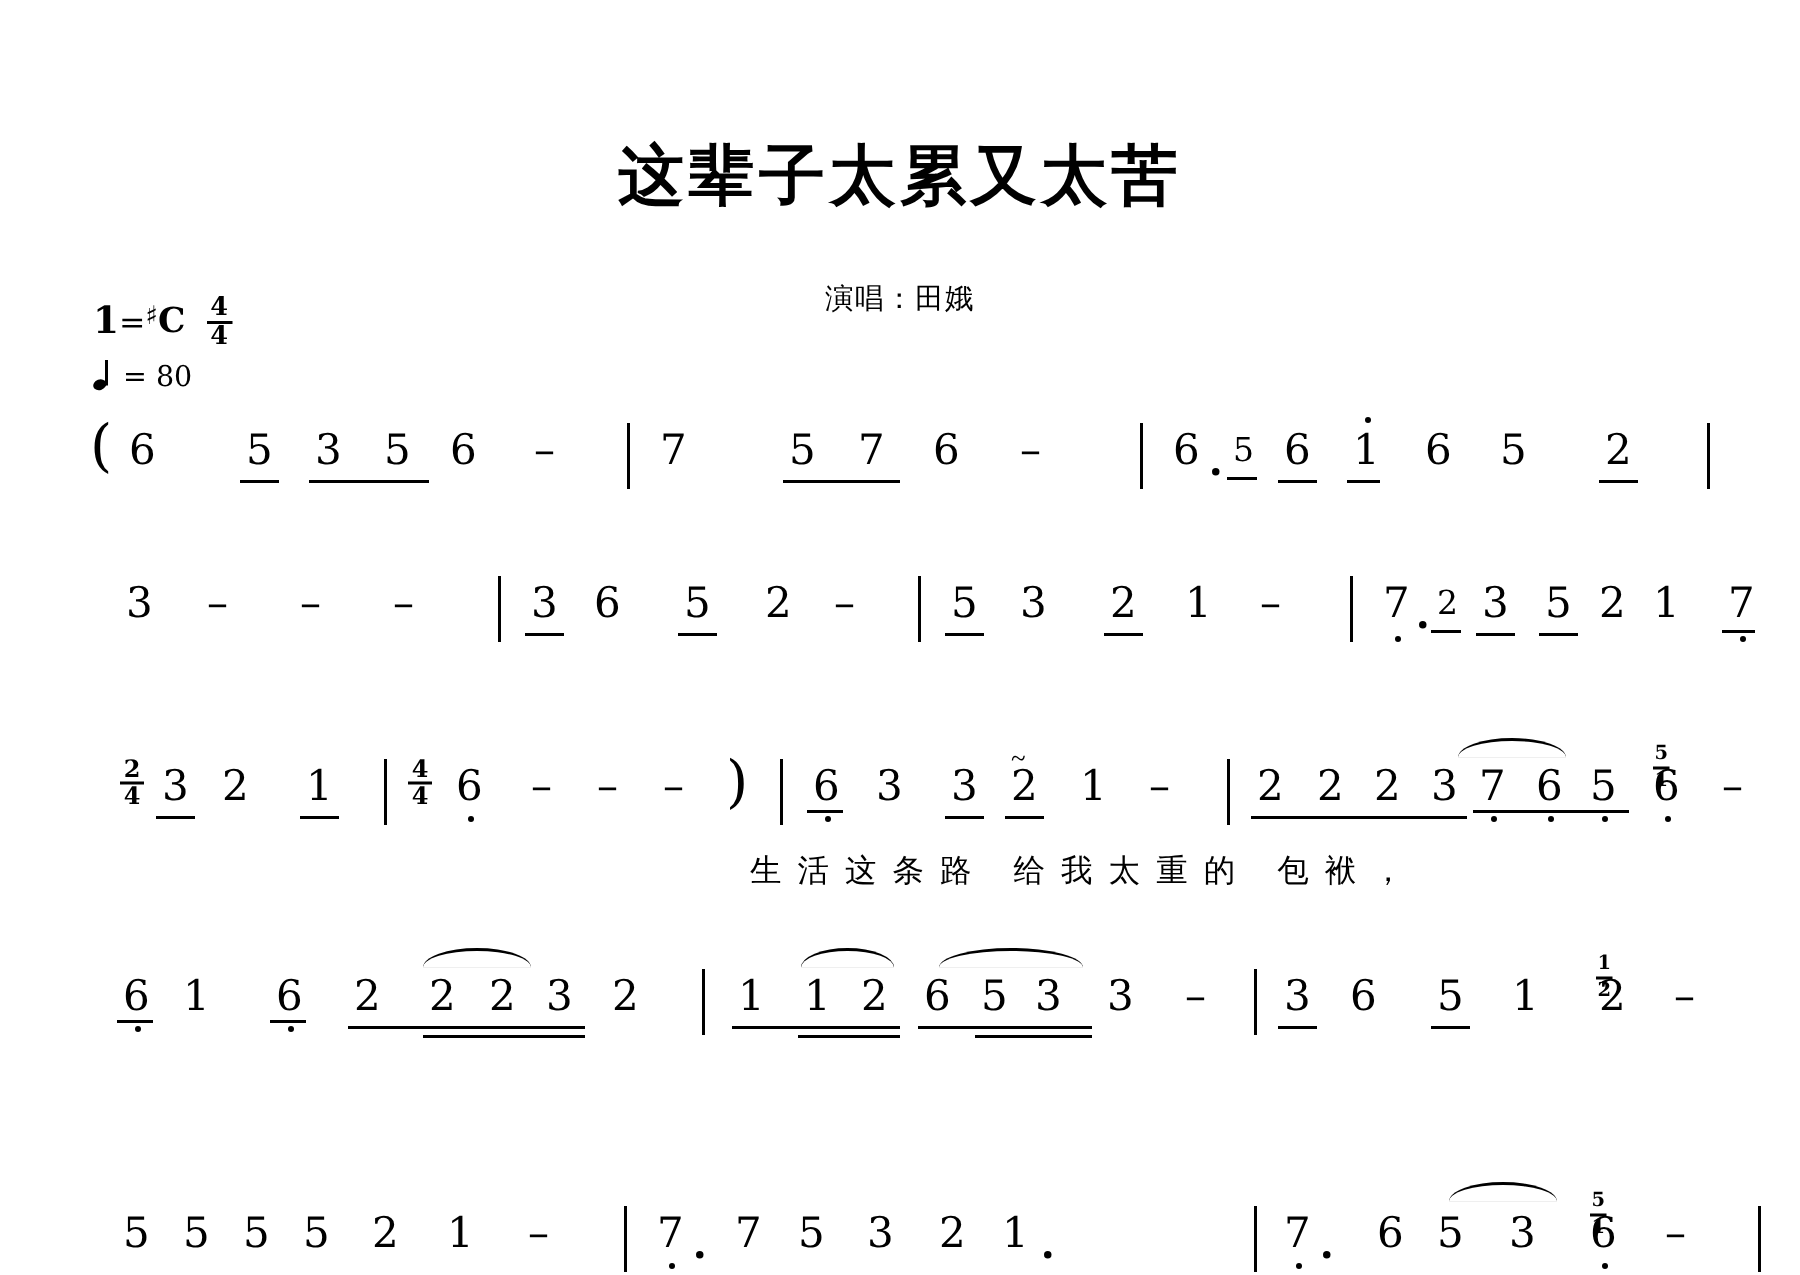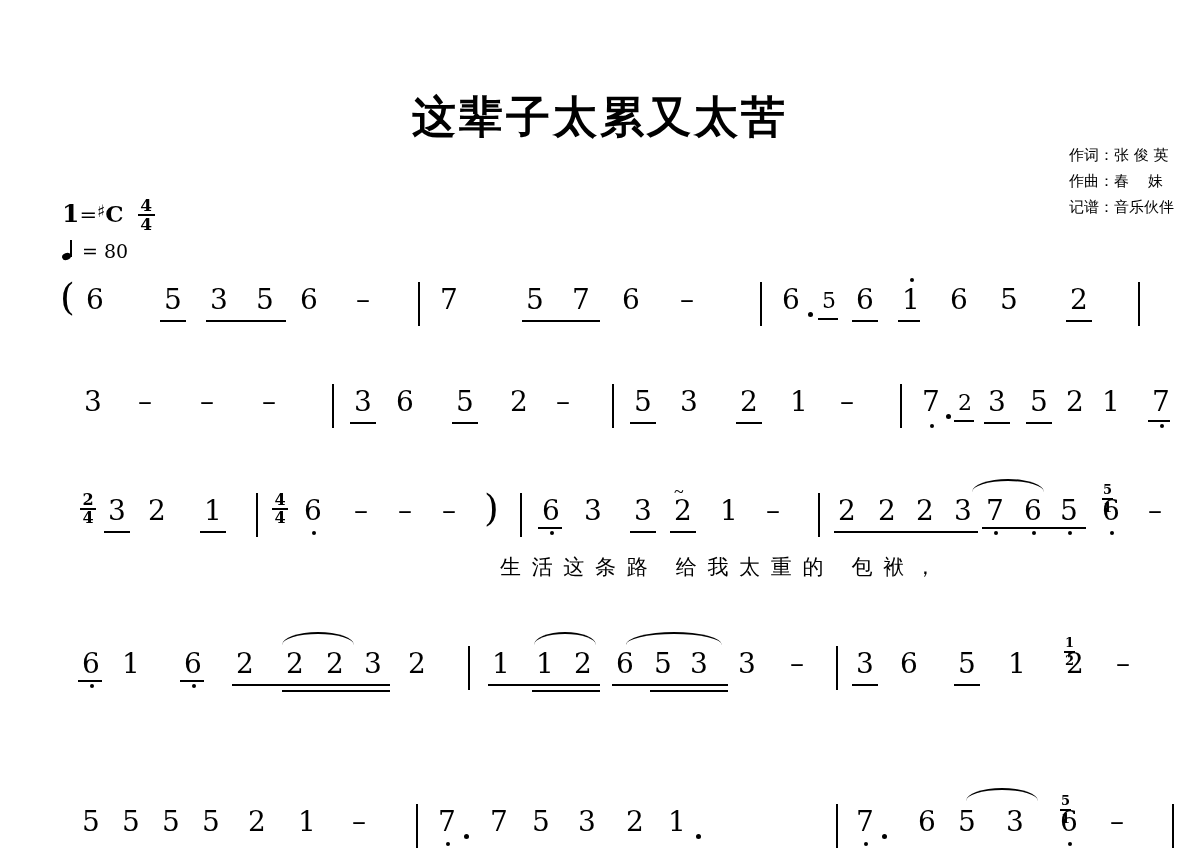--- a/index.html
+++ b/index.html
@@ -226,26 +226,22 @@
     white-space: pre;
     text-align: right;
   }
 </style>
 </head>
 <body>
 
 <div class="sheet">
 
   <div class="title">这辈子太累又太苦</div>
-
-  <div class="credits">
-    <div>作词：张 俊 英</div>
-    <div>作曲：春    妹</div>
-    <div>记谱：音乐伙伴</div>
-  </div>
+  <div class="singer">演唱：田娥</div>
+
 
   <div class="keyblock">
     <div class="keyline">
       <span class="key1">1</span>
       <span class="keyeq">=</span>
       <span class="sharp">♯</span>
       <span class="keyC">C</span>
       <span class="meter">
         <span class="num">4</span>
         <span class="bar"></span>
@@ -358,21 +354,21 @@
       <span class="n" style="left:1042px; top:8px;">1</span>
 
       <span class="n" style="left:1092px; top:8px;">7</span>
       <span class="dotd" style="left:1100px; top:44px;"></span>
       <span class="ul" style="left:1088px; top:40px; width:22px;"></span>
 
       <span class="barline" style="left:1080px; top:4px; height:0px;"></span>
     </div>
   </div>
 
-  <div class="row" style="top:479px;">
+  <div class="row" style="top:492px;">
     <div class="notes">
       <span class="frac" style="left:20px; top:14px;">
         <span>2</span>
         <span class="bar"></span>
         <span>4</span>
       </span>
 
       <span class="n" style="left:48px; top:18px;">3</span>
       <span class="ul" style="left:44px; top:52px; width:26px;"></span>
       <span class="n" style="left:88px; top:18px;">2</span>

